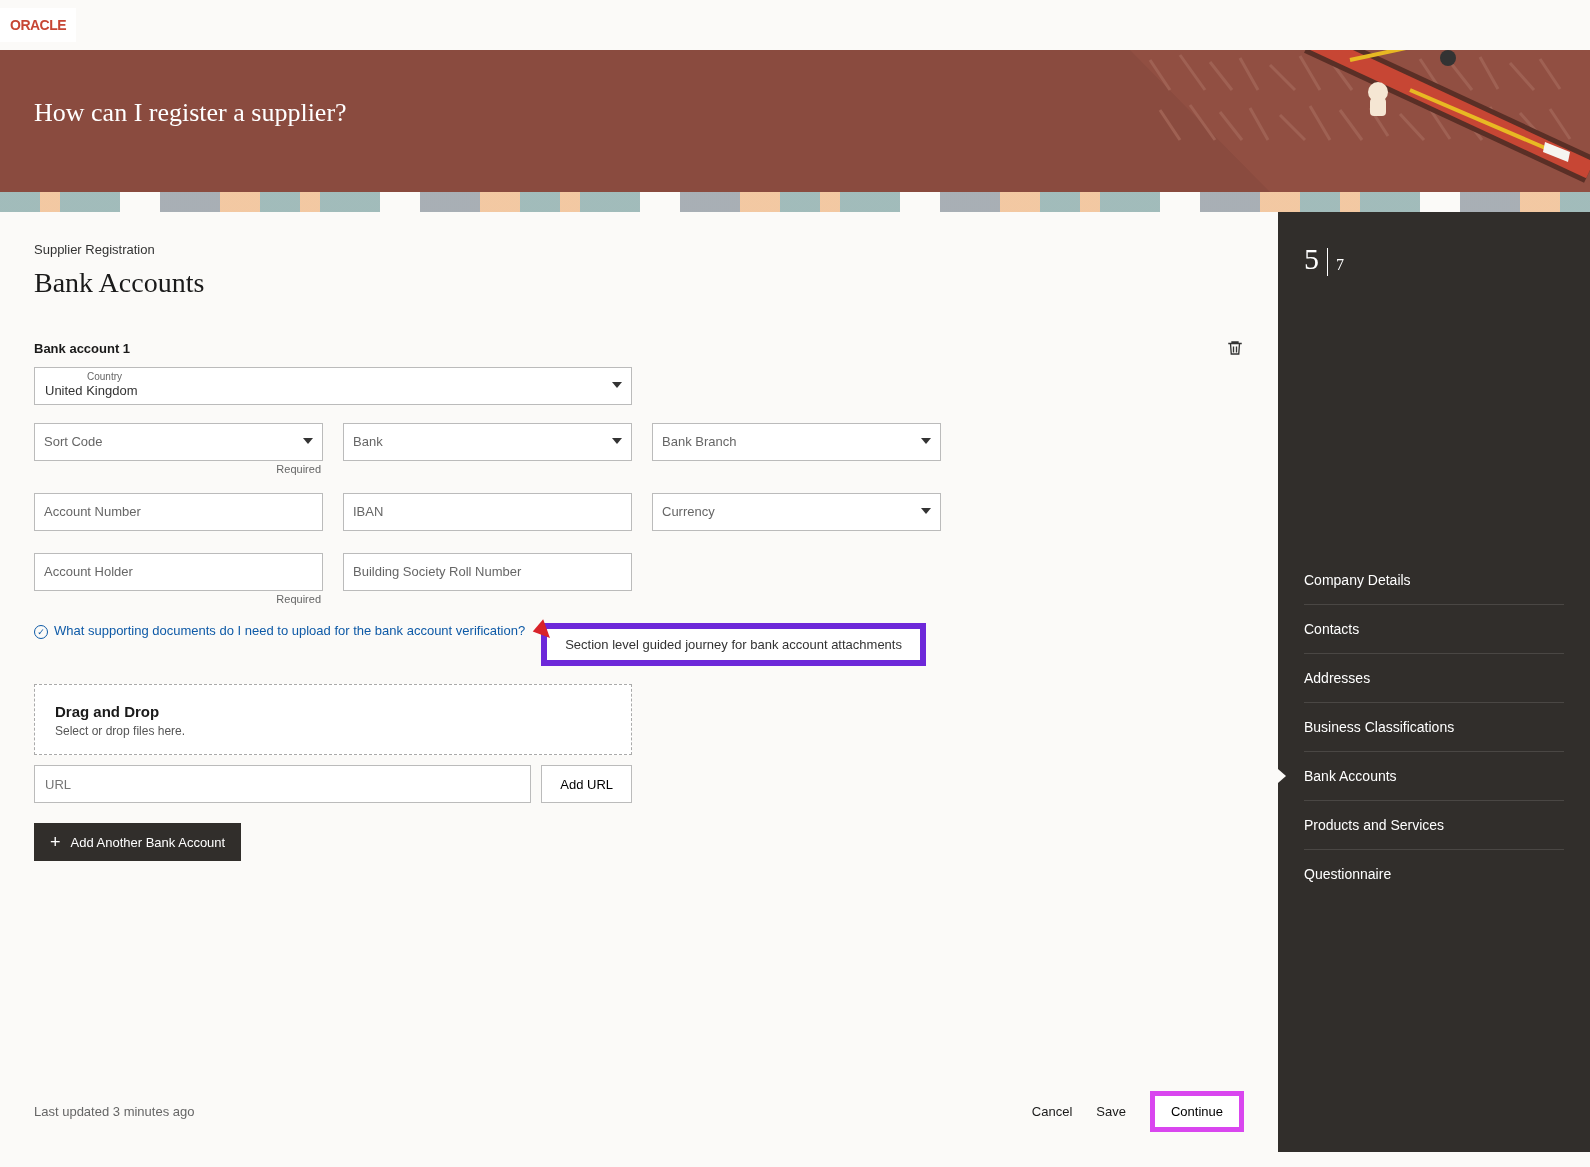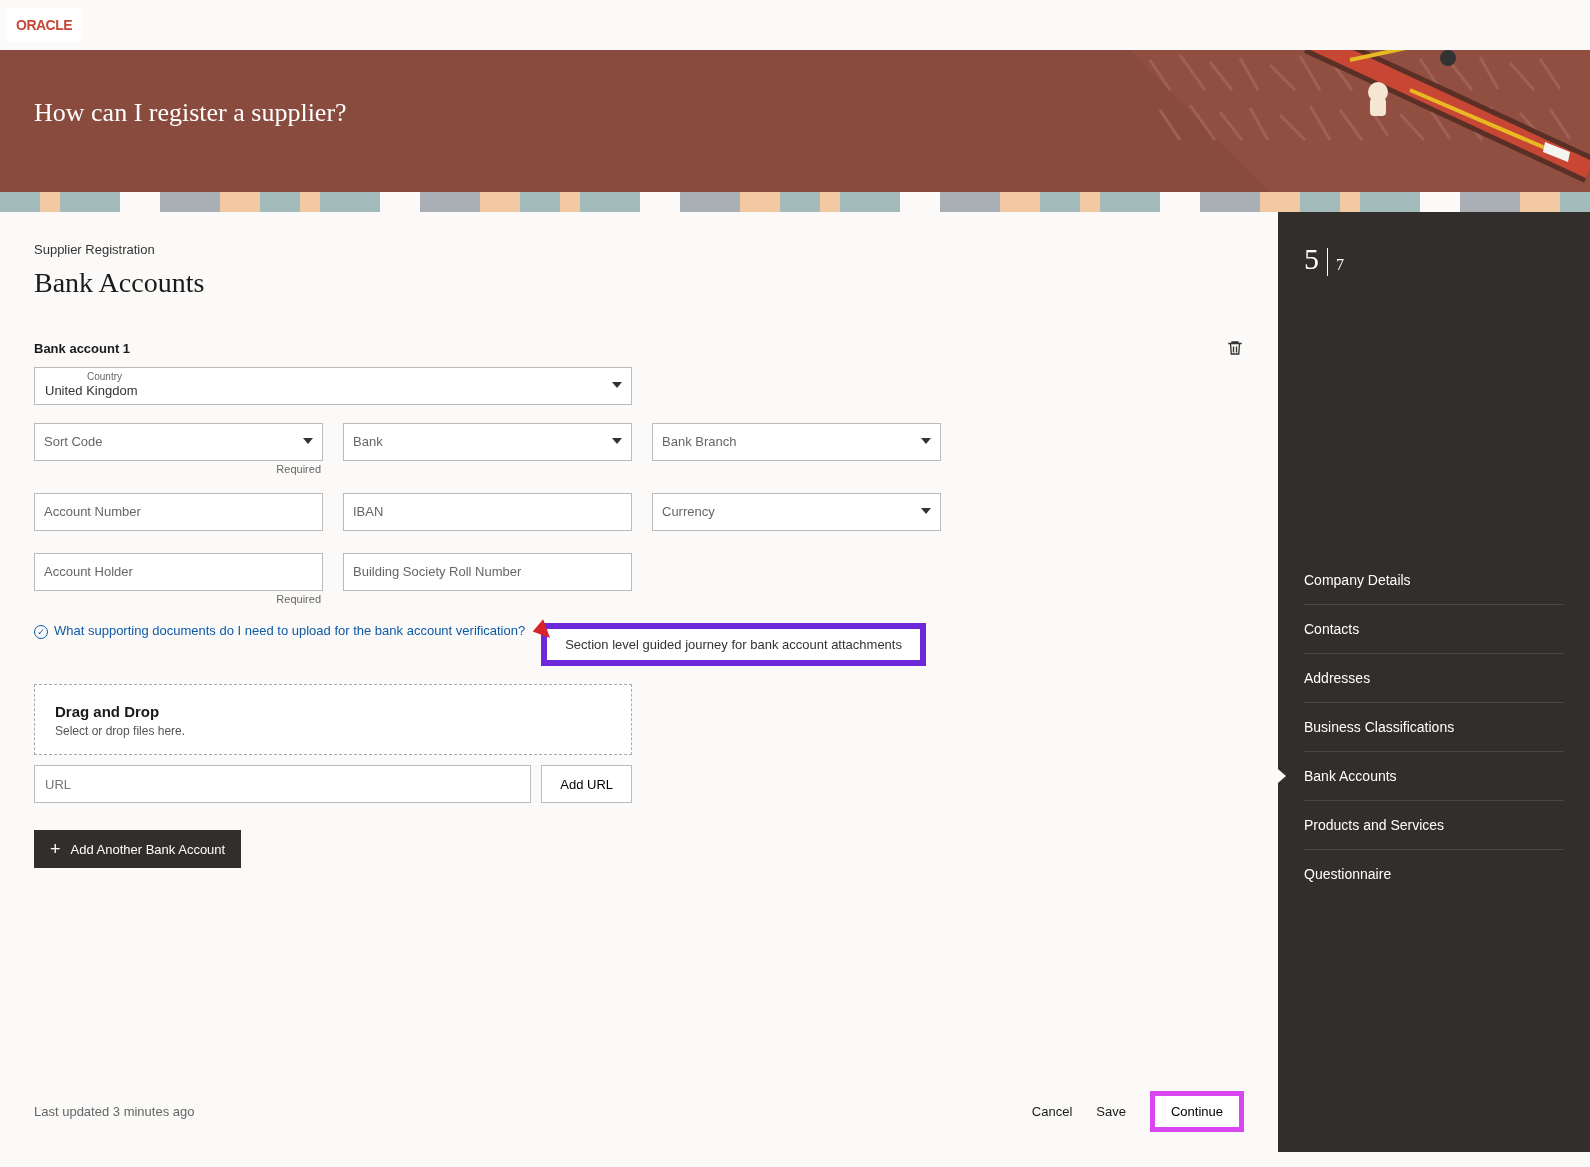--- a/index.html
+++ b/index.html
@@ -1,17 +1,17 @@
 <!DOCTYPE html>
 <html><head>
 <meta charset="utf-8">
 <style>
   * { box-sizing: border-box; margin:0; padding:0; }
   body { font-family: -apple-system, BlinkMacSystemFont, "Segoe UI", Arial, sans-serif; background:#fbfaf8; color:#1a1a1a; }
-  .topbar { height:50px; background:#fbfaf8; display:flex; align-items:center; padding:0 6px; }
+  .topbar { height:50px; background:#fbfaf8; display:flex; align-items:center; padding:0 0; }
   .logo-box { background:#fff; padding:8px 10px; display:inline-block; }
   .logo { font-family: Arial, sans-serif; font-weight:600; font-size:14px; letter-spacing:-0.5px; color:#c74634; }
 
   .hero { height:142px; background:#8a4b3f; position:relative; overflow:hidden; }
   .hero-title { color:#fff; font-family: Georgia, serif; font-size:26px; padding:48px 0 0 34px; font-weight:normal;}
   .boat-area { position:absolute; right:0; top:0; bottom:0; width:520px; }
   .stripe { height:20px; background:repeating-linear-gradient(90deg,#1b5e5e 0 40px,#e67e22 40px 60px,#1b5e5e 60px 120px,#fbfaf8 120px 160px,#2c3e50 160px 220px,#e67e22 220px 260px); opacity:.4;}
   
   .main-wrap { display:flex; }
   .main { flex:1; padding:30px 34px 20px 34px; background:#fbfaf8; min-height:940px; position:relative;}
@@ -37,21 +37,21 @@
   .help-row { display:flex; align-items:flex-start; gap:16px; margin:14px 0 18px 0;}
   .help-link { color:#0e5aa7; font-size:13px; display:flex; align-items:center; gap:6px; cursor:pointer;}
   .help-icon { width:14px; height:14px; border:1.5px solid #0e5aa7; border-radius:50%; display:inline-flex; align-items:center; justify-content:center; font-size:9px; color:#0e5aa7; position:relative; top:1px;}
   .callout { border:6px solid #6d28d9; padding:8px 18px; font-size:13px; color:#333; background:#fff; position:relative;}
   .callout-pointer { position:absolute; left:-14px; top:-8px; width:0;height:0; border-right:14px solid #d8232a; border-top:8px solid transparent; border-bottom:12px solid transparent; transform:rotate(-20deg);}
 
   .attach-label { font-size:13px; font-weight:600; margin-bottom:10px;}
   .dropzone { width:598px; border:1px dashed #aaa; background:#fff; padding:18px 20px 16px 20px; margin-bottom:10px;}
   .drop-title { font-weight:600; font-size:15px; margin-bottom:4px;}
   .drop-sub { font-size:12px; color:#555;}
-  .url-row { display:flex; gap:10px; width:598px; margin-bottom:27px;}
+  .url-row { display:flex; gap:10px; width:598px; margin-bottom:20px;}
   .url-input { flex:1; height:38px; border:1px solid #bbb; background:#fff; padding:0 10px; font-size:13px;}
   .add-url-btn { height:38px; padding:0 18px; border:1px solid #bbb; background:#fff; font-size:13px; cursor:pointer;}
   .add-account-btn { background:#312e2b; color:#fff; border:none; padding:10px 16px; font-size:13px; display:flex; align-items:center; gap:10px; cursor:pointer;}
   .plus { font-size:18px; line-height:1;}
 
   .footer-row { position:absolute; bottom:20px; left:34px; right:34px; display:flex; align-items:center;}
   .last-updated { font-size:13px; color:#666; flex:1;}
   .footer-actions { display:flex; align-items:center; gap:24px;}
   .link-btn { font-size:13px; cursor:pointer; color:#1a1a1a;}
   .continue-btn { border:5px solid #d946ef; background:#fff; padding:8px 16px; font-size:13px; cursor:pointer;}

